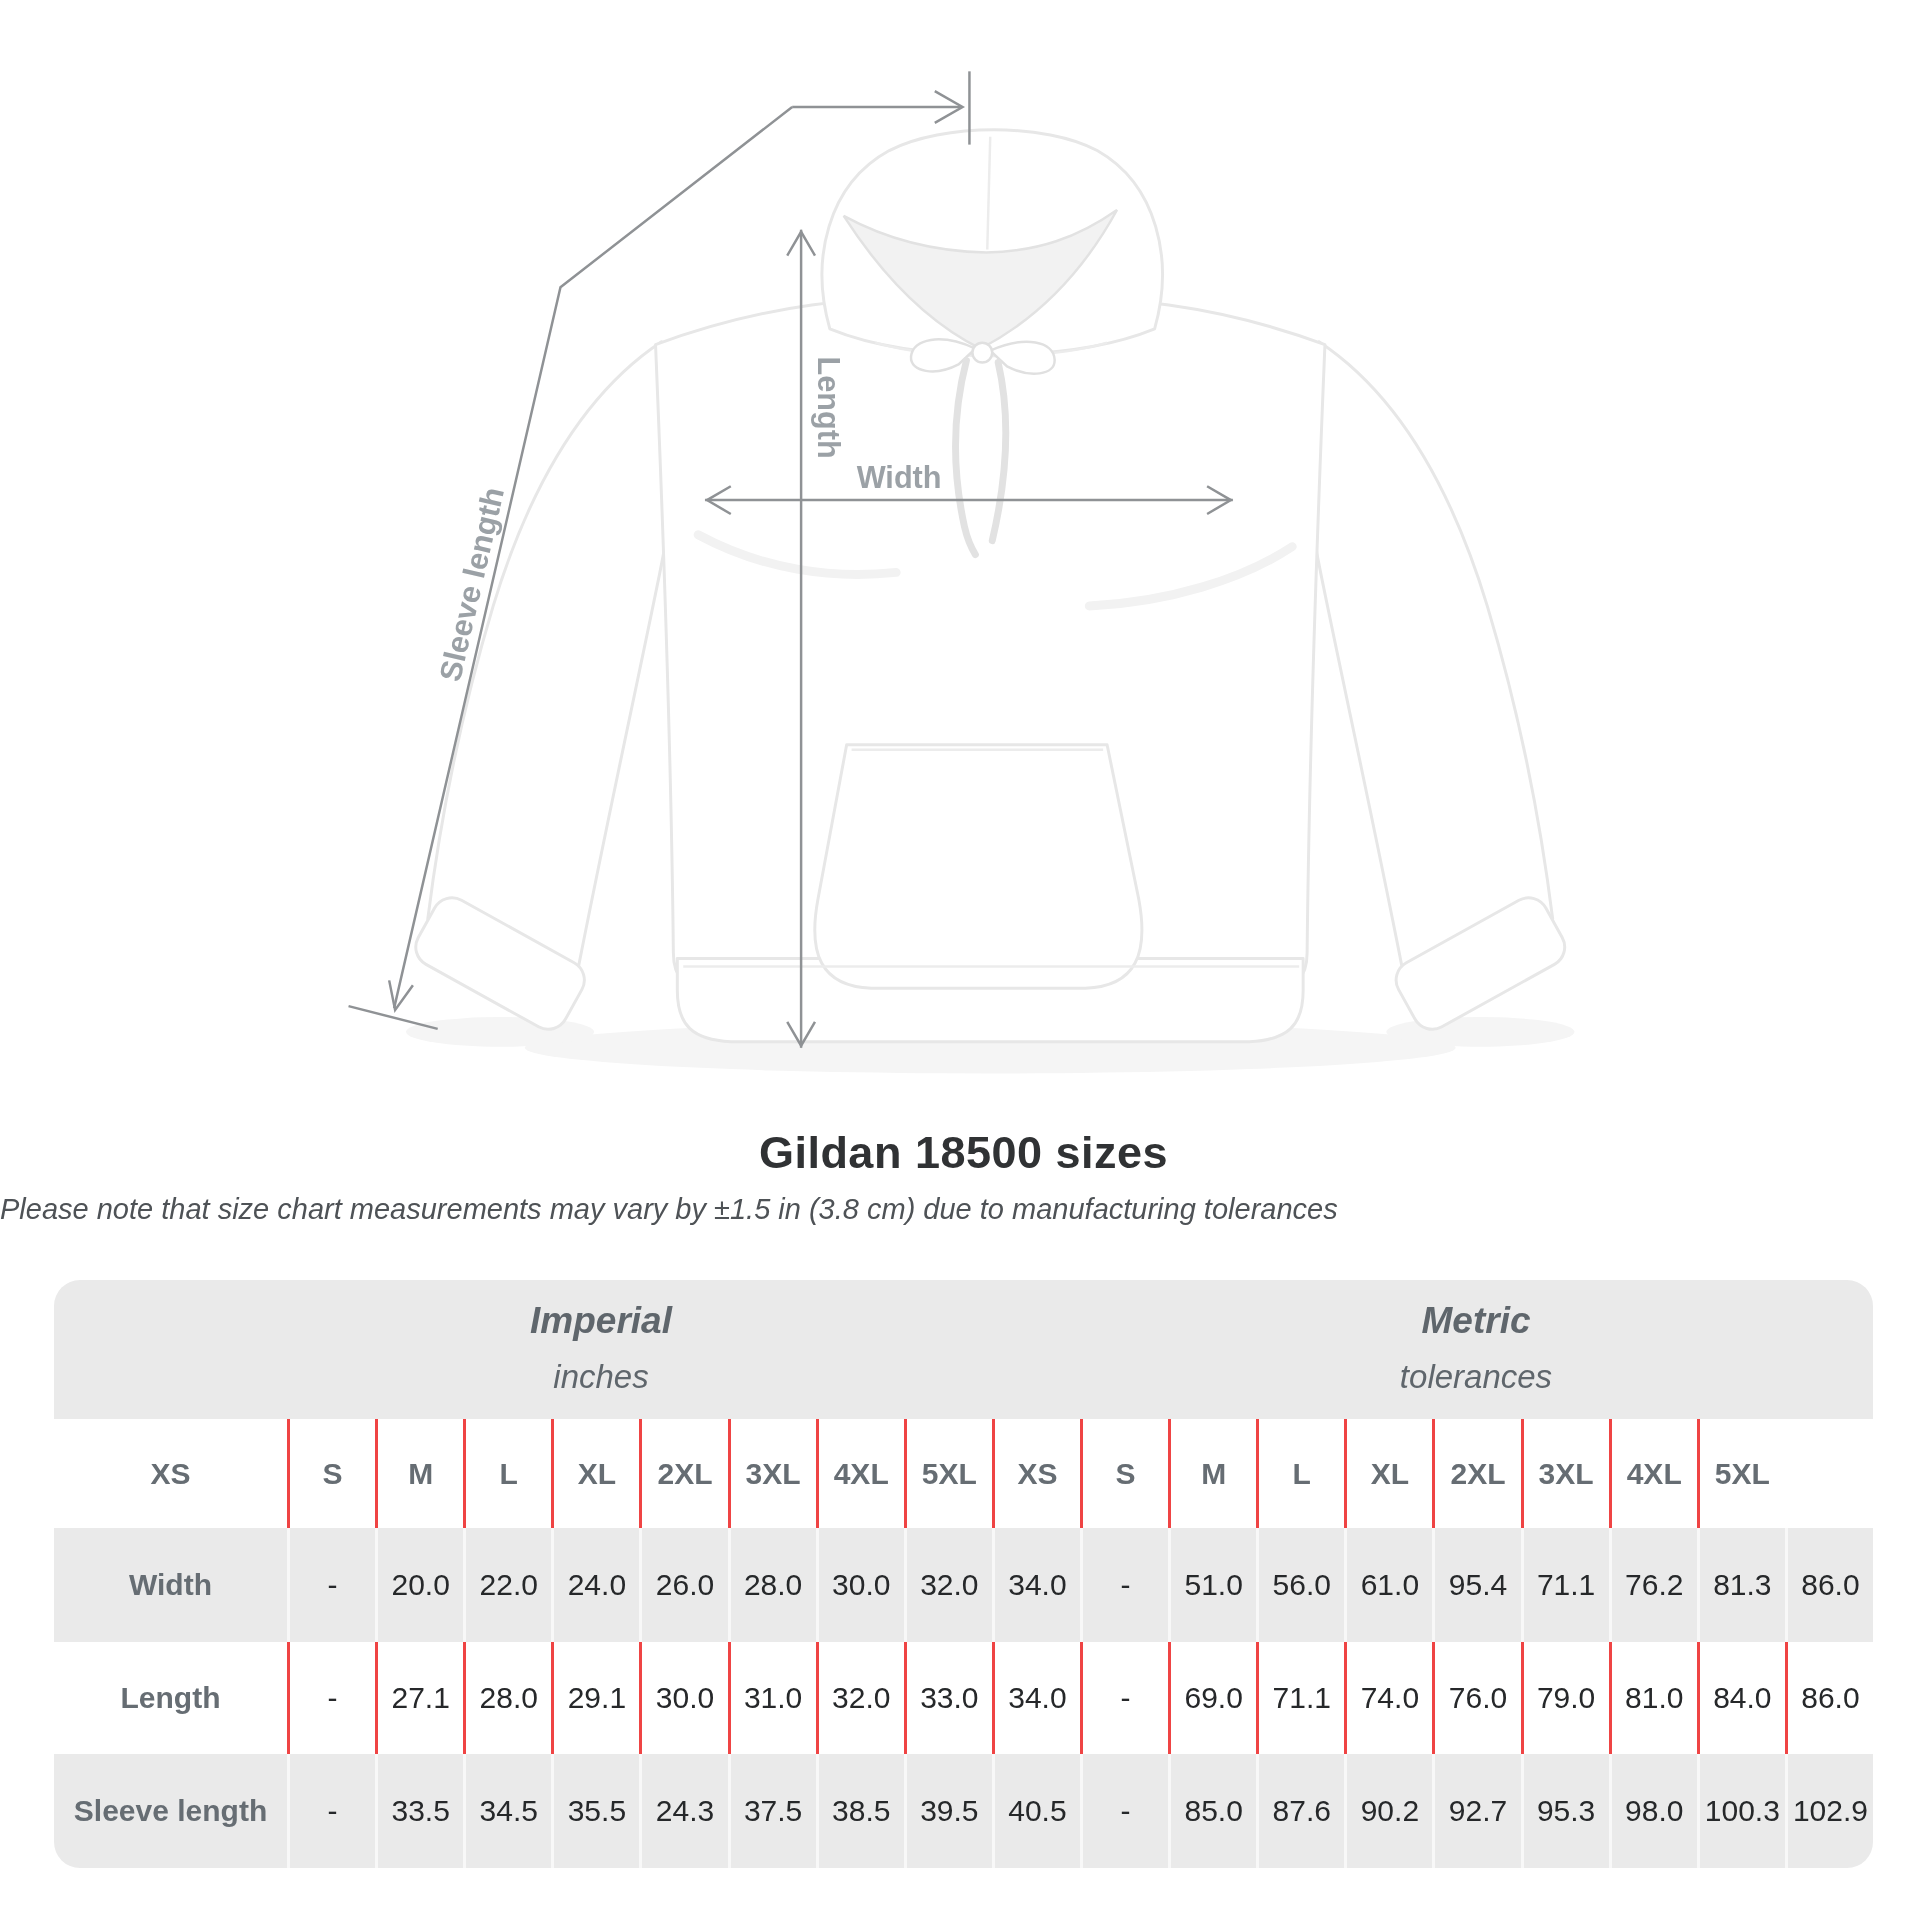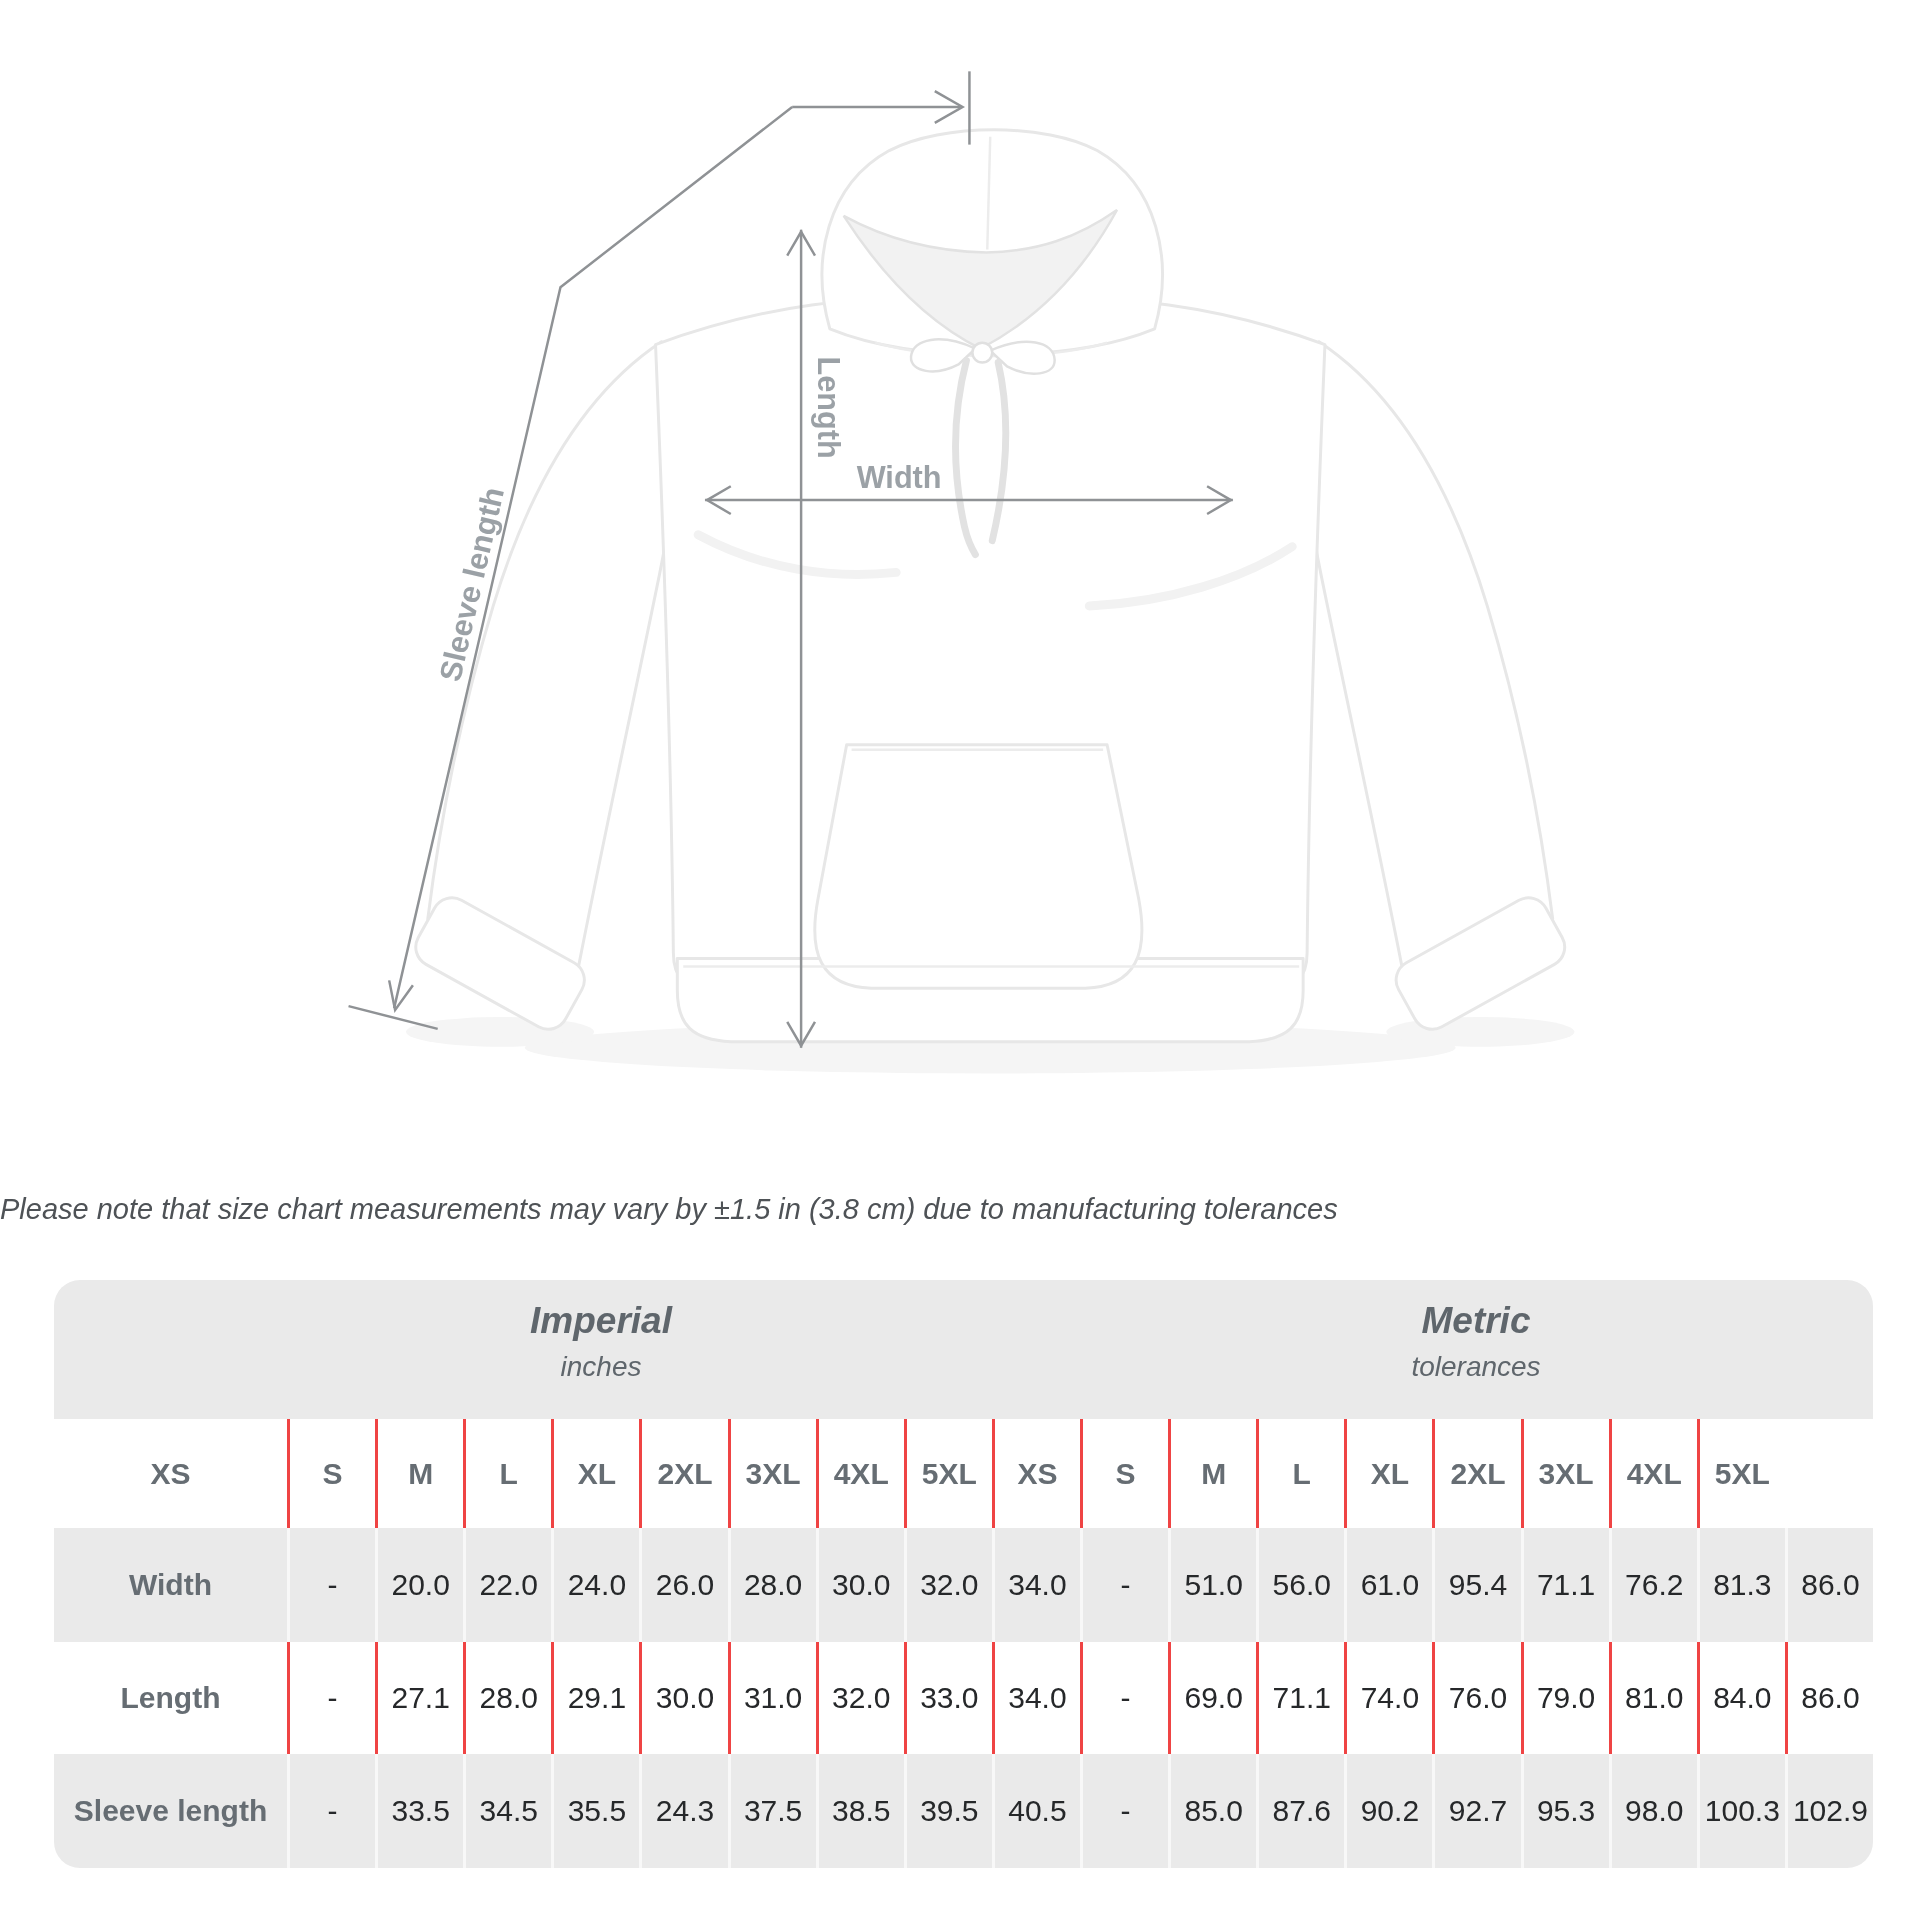--- a/index.html
+++ b/index.html
@@ -16,21 +16,21 @@
   .page-subtitle{position:absolute;left:0;right:0;top:1193px;text-align:left;
     font-size:29px;font-style:italic;color:#4e5256;}
 
   
   .panel{position:absolute;left:54px;top:1280px;width:1819px;height:515px;}
   .band{position:relative;height:139px;background:#eaeaea;border-radius:26px 26px 0 0;}
   .group{position:absolute;transform:translateX(-50%);text-align:center;top:20px;}
   .group.imperial{left:547px;}
   .group.metric{left:1422px;}
   .group-title{font-size:37px;font-weight:bold;font-style:italic;color:#5f666c;}
-  .group-sub{font-size:28px;font-style:italic;color:#5f666c;margin-top:9px;}
+  .group-sub{font-size:33px;font-style:italic;color:#5f666c;margin-top:16px;}
 
   .row{display:grid;grid-template-columns:233px repeat(18,1fr);}
   .row.head{height:109px;background:#fff;}
   .row.g1{height:114px;background:#eaeaea;}
   .row.w1{height:112px;background:#fff;}
   .row.g2{height:114px;background:#eaeaea;border-radius:0 0 26px 26px;overflow:hidden;}
   .cell{display:flex;align-items:center;justify-content:center;
         font-size:30px;color:#26282a;min-width:0;}
   .cell.lbl,.cell.hdr{font-weight:bold;color:#666d73;}
   .row.head .cell + .cell, .row.w1 .cell + .cell{border-left:3px solid #ef4444;}
@@ -111,20 +111,21 @@
       <line x1="712" y1="505" x2="1245" y2="505"></line>
       <path d="M 738 491 L 714 505 L 738 519"></path>
       <path d="M 1219 491 L 1243 505 L 1219 519"></path>
     </g>
 
     <text class="measure-label" x="826" y="360" transform="rotate(90 826 360)">Length</text>
     <text class="measure-label" x="908" y="493" text-anchor="middle">Width</text>
     <text class="measure-label" x="477" y="600" text-anchor="middle" transform="rotate(-77 477 590)">Sleeve length</text>
   </svg>
 
+  <div class="page-title">Gildan 18500 sizes</div>
   <div class="page-subtitle">Please note that size chart measurements may vary by ±1.5 in (3.8 cm) due to manufacturing tolerances</div>
 
   <div class="panel">
 
     <div class="band">
       <div class="group imperial">
         <div class="group-title">Imperial</div>
         <div class="group-sub">inches</div>
       </div>
       <div class="group metric">

